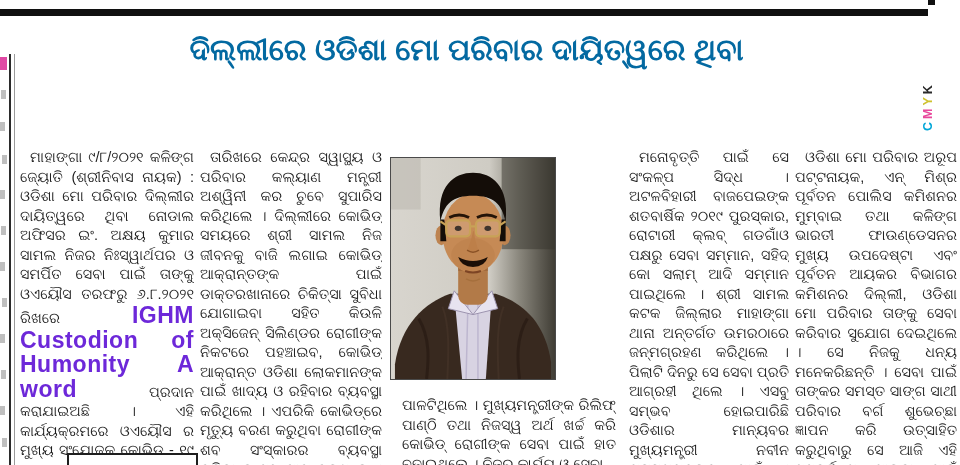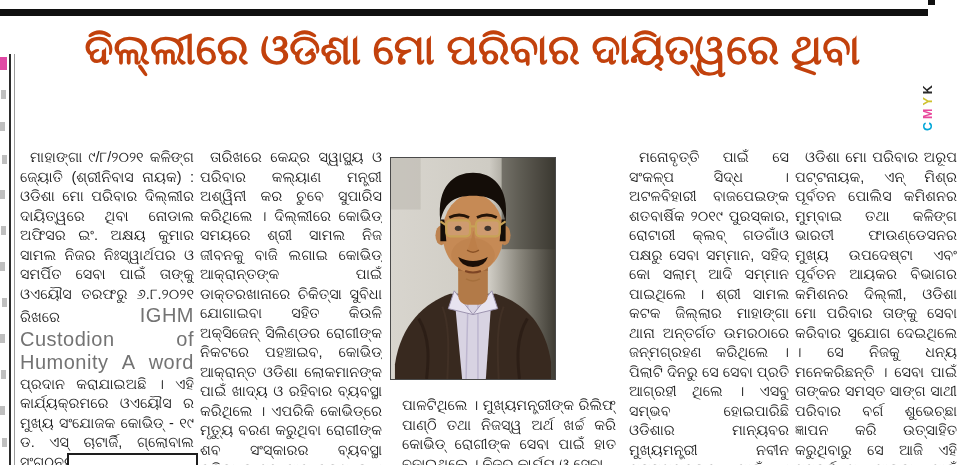--- a/index.html
+++ b/index.html
@@ -18,37 +18,37 @@
     font-size:12.5px;font-weight:bold;letter-spacing:3px;text-align:center;
     white-space:nowrap;
   }
   
   .edge-line{position:absolute;left:9px;top:54px;width:2px;height:411px;background:#2b2b2b;}
   .edge-line2{position:absolute;left:14px;top:54px;width:1px;height:411px;background:#9b9b9b;}
   .frag{position:absolute;width:5px;height:9px;background:#8a8a8a;opacity:.55;}
   .frag-m{position:absolute;left:0;top:57px;width:7px;height:13px;background:#e049a4;}
   
   .headline{
-    position:absolute;left:16px;top:22px;width:913px;height:120px;
-    text-align:center;font-weight:700;color:#c2410c;
-    font-size:42px;line-height:55px;overflow:hidden;
+    position:absolute;left:10px;top:22px;width:913px;height:120px;
+    text-align:center;font-weight:700;color:#0369a1;
+    font-size:30px;line-height:55px;overflow:hidden;
   }
   
   .col{
     position:absolute;top:148px;height:317px;overflow:hidden;
     font-size:14.5px;line-height:19.5px;text-align:justify;
     color:#1d1d1d;
   }
   .col p{margin:0;text-indent:10px;}
   .col-1{left:20px;width:174px;}
   .col-2{left:200px;width:182px;}
   .col-4{left:629px;width:160px;}
   .col-5{left:795px;width:162px;}
   .award-en{
-    font-size:20px;line-height:23px;font-weight:400;color:#737373;
+    font-size:23px;line-height:23px;font-weight:700;color:#6d28d9;
     letter-spacing:.5px;
   }
   
   .photo{
     position:absolute;left:390px;top:157px;width:166px;height:223px;
     border:1.5px solid #4a4a4a;box-sizing:border-box;background:#d8d5cf;
   }
   .photo svg{display:block;width:100%;height:100%;}
   .caption{
     position:absolute;left:390px;top:384px;width:238px;height:81px;

